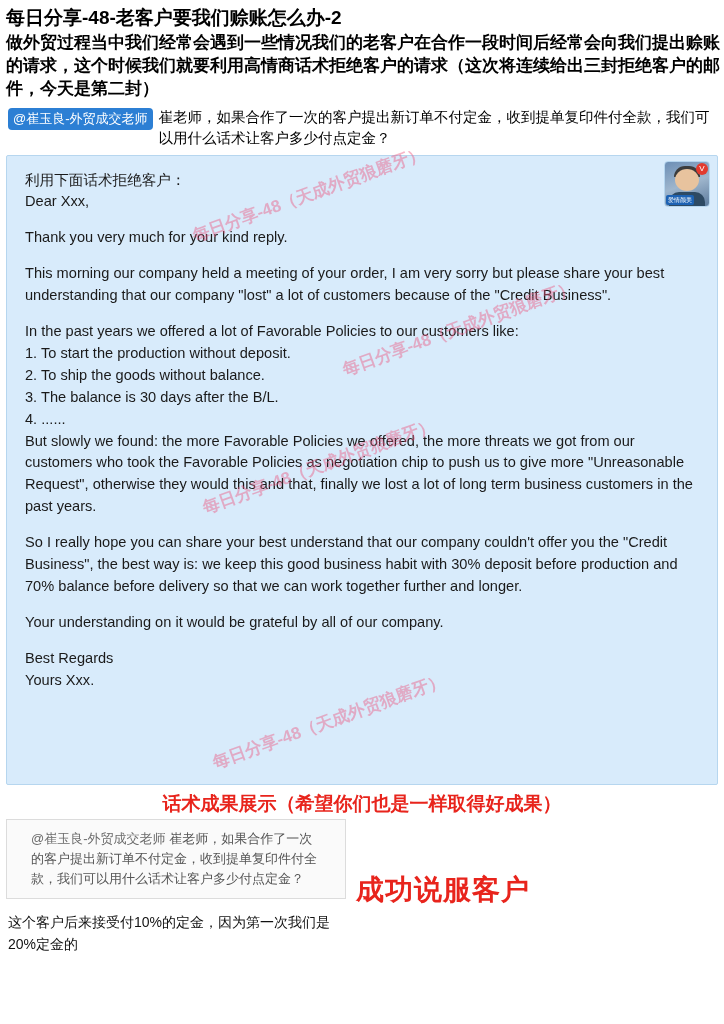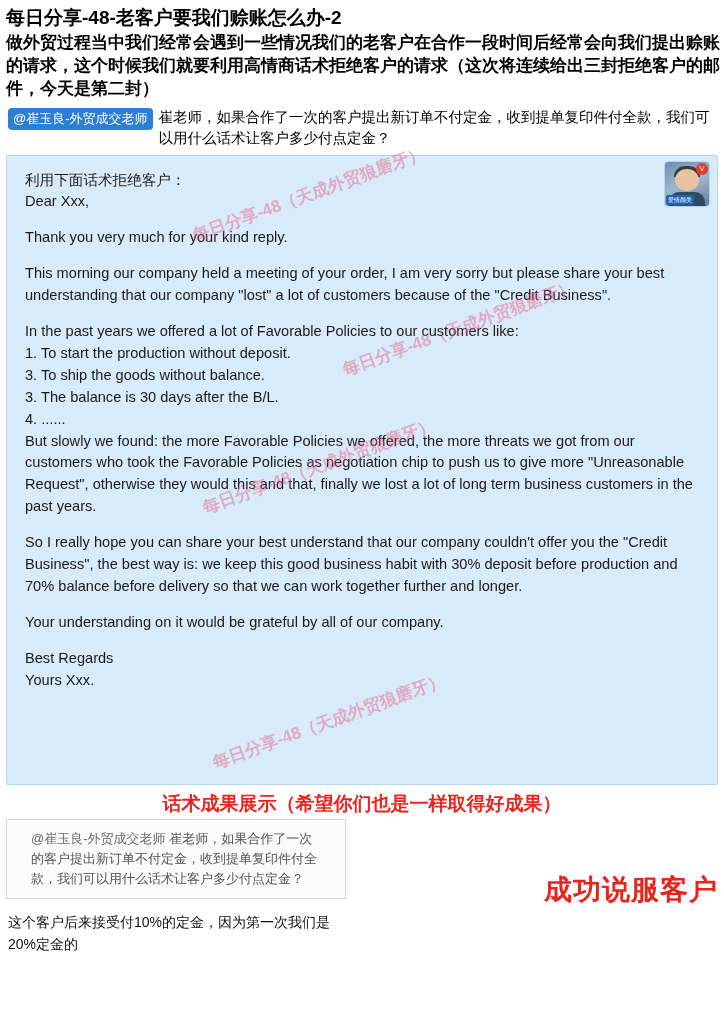--- a/index.html
+++ b/index.html
@@ -182,21 +182,21 @@
   }
   .reply-text {
     font-size: 14px;
     line-height: 1.6;
     color: #111;
     padding: 12px 2px 0 2px;
   }
   .success-col {
     flex: 1 1 auto;
     padding-top: 52px;
-    text-align: right;
+    text-align: left;
   }
   .success-text {
     color: #e8241c;
     font-size: 28px;
     font-weight: bold;
     letter-spacing: 1px;
   }
 </style>
 </head>
 <body>
@@ -212,21 +212,21 @@
   </div>
 
   <div class="answer-wrap">
     <div class="answer-card">
       <p class="tight">利用下面话术拒绝客户：</p>
       <p>Dear Xxx,</p>
       <p>Thank you very much for your kind reply.</p>
       <p>This morning our company held a meeting of your order, I am very sorry but please share your best understanding that our company "lost" a lot of customers because of the "Credit Business".</p>
       <p class="tight">In the past years we offered a lot of Favorable Policies to our customers like:</p>
       <p class="tight">1. To start the production without deposit.</p>
-      <p class="tight">3. To ship the goods without balance.</p>
+      <p class="tight">2. To ship the goods without balance.</p>
       <p class="tight">3. The balance is 30 days after the B/L.</p>
       <p class="tight">4. ......</p>
       <p>But slowly we found: the more Favorable Policies we offered, the more threats we got from our customers who took the Favorable Policies as negotiation chip to push us to give more "Unreasonable Request", otherwise they would this and that, finally we lost a lot of long term business customers in the past years.</p>
       <p>So I really hope you can share your best understand that our company couldn't offer you the "Credit Business", the best way is: we keep this good business habit with 30% deposit before production and 70% balance before delivery so that we can work together further and longer.</p>
       <p>Your understanding on it would be grateful by all of our company.</p>
       <p class="tight">Best Regards</p>
       <p class="tight">Yours Xxx.</p>
     </div>
 
     <div class="avatar">

